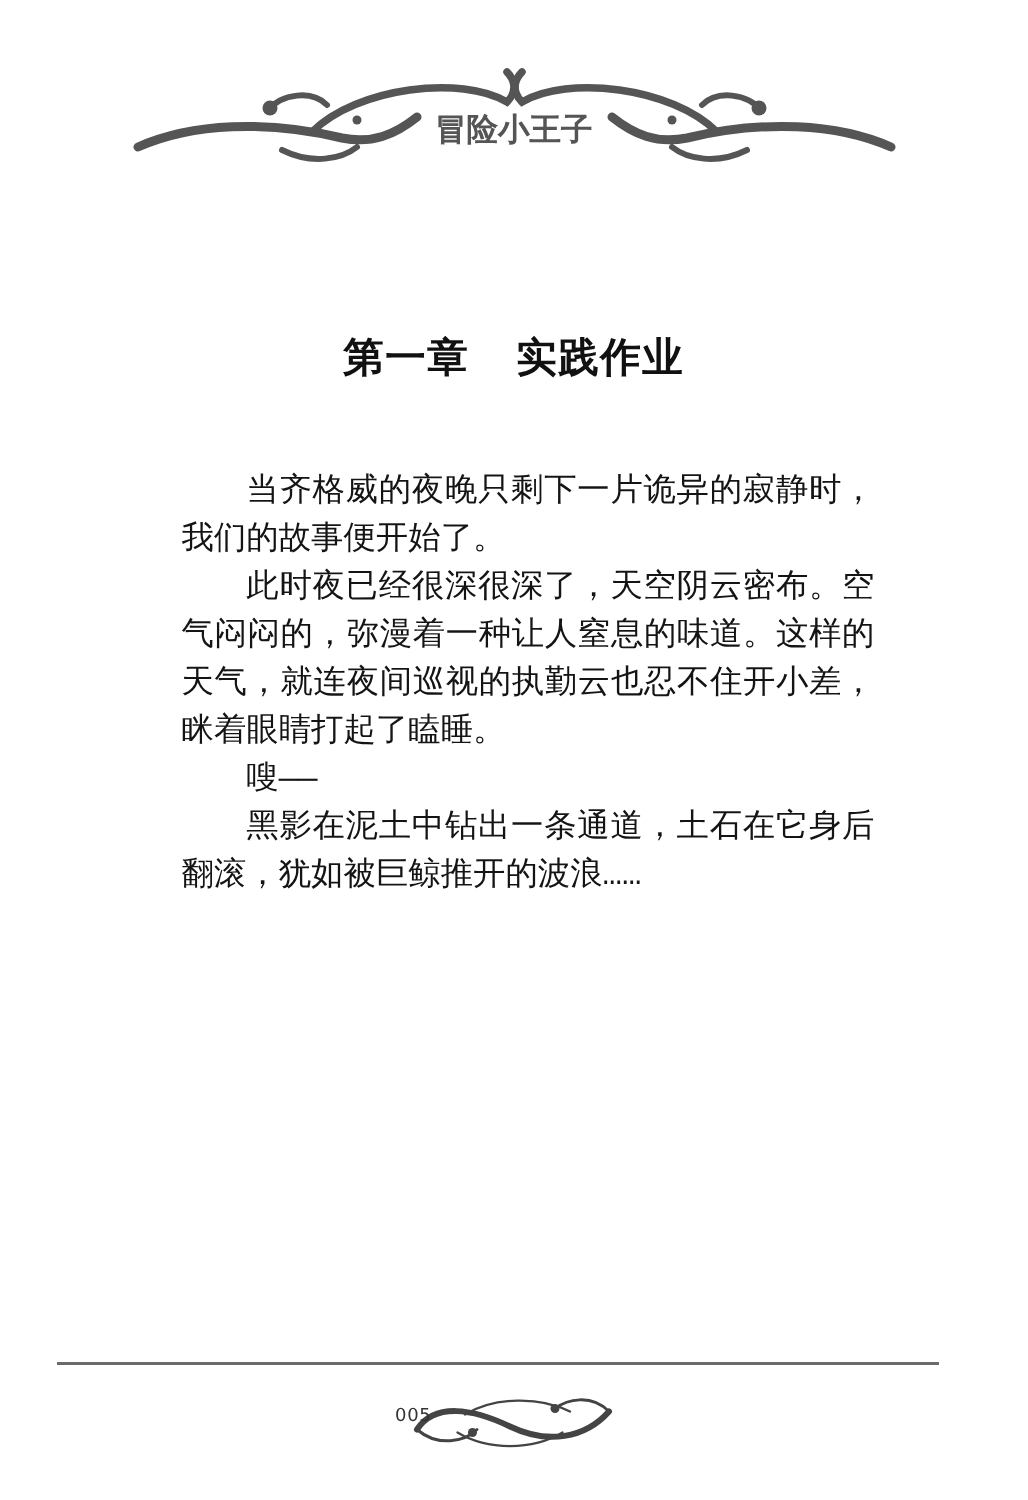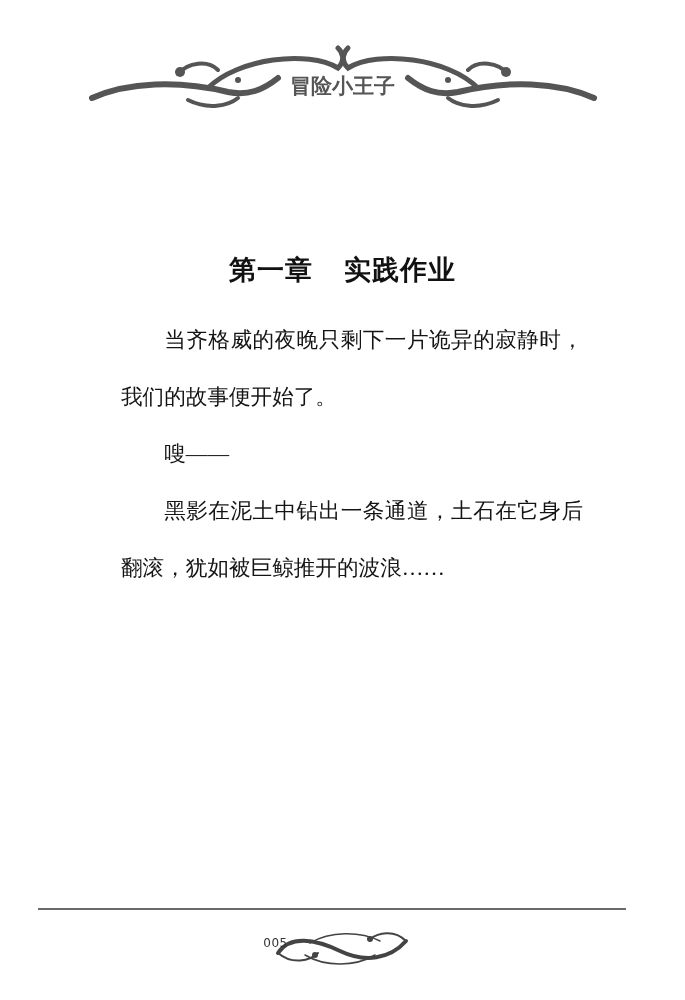--- a/index.html
+++ b/index.html
@@ -2,24 +2,24 @@
 <html><head>
 <meta charset="utf-8">
 <style>
   html, body { margin: 0; padding: 0; background: #ffffff; }
   body { width: 685px; height: 1000px; position: relative; overflow: hidden;
          font-family: "DejaVu Serif", "Liberation Serif", serif; color: #111; }
   .header-ornament { position: absolute; left: 88px; top: 40px; width: 510px; height: 80px; }
   .header-title { position: absolute; left: 0; width: 685px; top: 72px; text-align: center;
                   font-family: "DejaVu Sans", sans-serif; font-size: 21px; color: #555; letter-spacing: 0px; font-weight: bold; }
   .chapter-title { position: absolute; left: 0; width: 685px; top: 220px; text-align: center;
-                   font-family: "DejaVu Sans", sans-serif; font-weight: bold; font-size: 27px; color: #111; letter-spacing: 1px; white-space: pre; margin-top: 32px; }
+                   font-family: "DejaVu Sans", sans-serif; font-weight: bold; font-size: 27px; color: #111; letter-spacing: 1px; white-space: pre; }
   .body-text { position: absolute; left: 121px; top: 312px; width: 462px; }
-  .para { margin: 0; font-size: 21.6px; line-height: 57px; text-indent: 2em; text-align: justify;
-          font-family: Liberation Serif, serif; color: #141414; }
+  .para { margin: 0; font-size: 21.6px; line-height: 32px; text-indent: 2em; text-align: justify;
+          font-family: Liberation Mono, monospace; color: #141414; }
   .rule { position: absolute; left: 38px; top: 908px; width: 588px; height: 2px; background: #6a6a6a; }
   .footer-ornament { position: absolute; left: 270px; top: 925px; width: 145px; height: 45px; }
   .page-number { position: absolute; left: 0; width: 551px; top: 936px; text-align: center;
                  font-family: "DejaVu Sans", sans-serif; font-size: 12px; color: #333; letter-spacing: 0.5px; }
 </style>
 </head>
 <body>
 
 <svg class="header-ornament" viewBox="0 0 510 80">
   <g fill="none" stroke="#555" stroke-linecap="round">
@@ -39,20 +39,21 @@
     <circle cx="360" cy="40" r="3"></circle>
   </g>
 </svg>
 
 <div class="header-title">冒险小王子</div>
 
 <div class="chapter-title">第一章   实践作业</div>
 
 <div class="body-text">
   <p class="para">当齐格威的夜晚只剩下一片诡异的寂静时，我们的故事便开始了。</p>
+  <p class="para">此时夜已经很深很深了，天空阴云密布。空气闷闷的，弥漫着一种让人窒息的味道。这样的天气，就连夜间巡视的执勤云也忍不住开小差，眯着眼睛打起了瞌睡。</p>
   <p class="para">嗖——</p>
   <p class="para">黑影在泥土中钻出一条通道，土石在它身后翻滚，犹如被巨鲸推开的波浪……</p>
 </div>
 
 <div class="rule"></div>
 
 <svg class="footer-ornament" viewBox="0 0 145 45">
   <g fill="none" stroke="#444" stroke-linecap="round">
     <path d="M8 28 C20 10, 45 14, 70 26 C95 38, 120 34, 136 16" stroke-width="4"></path>
     <path d="M8 28 C22 40, 40 36, 48 28" stroke-width="2"></path>

